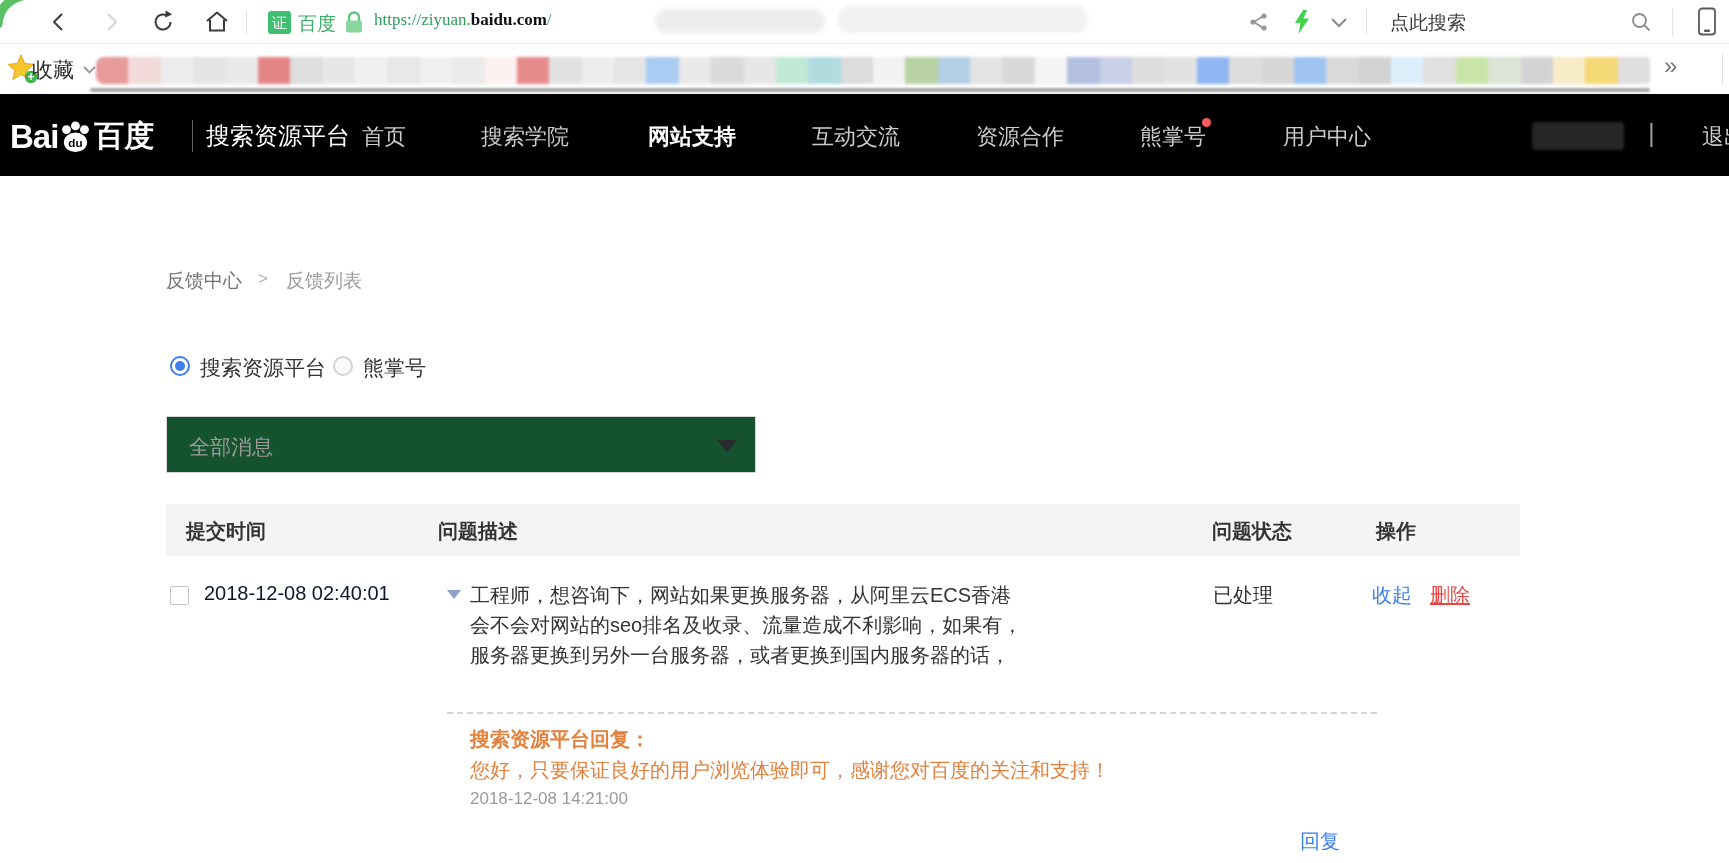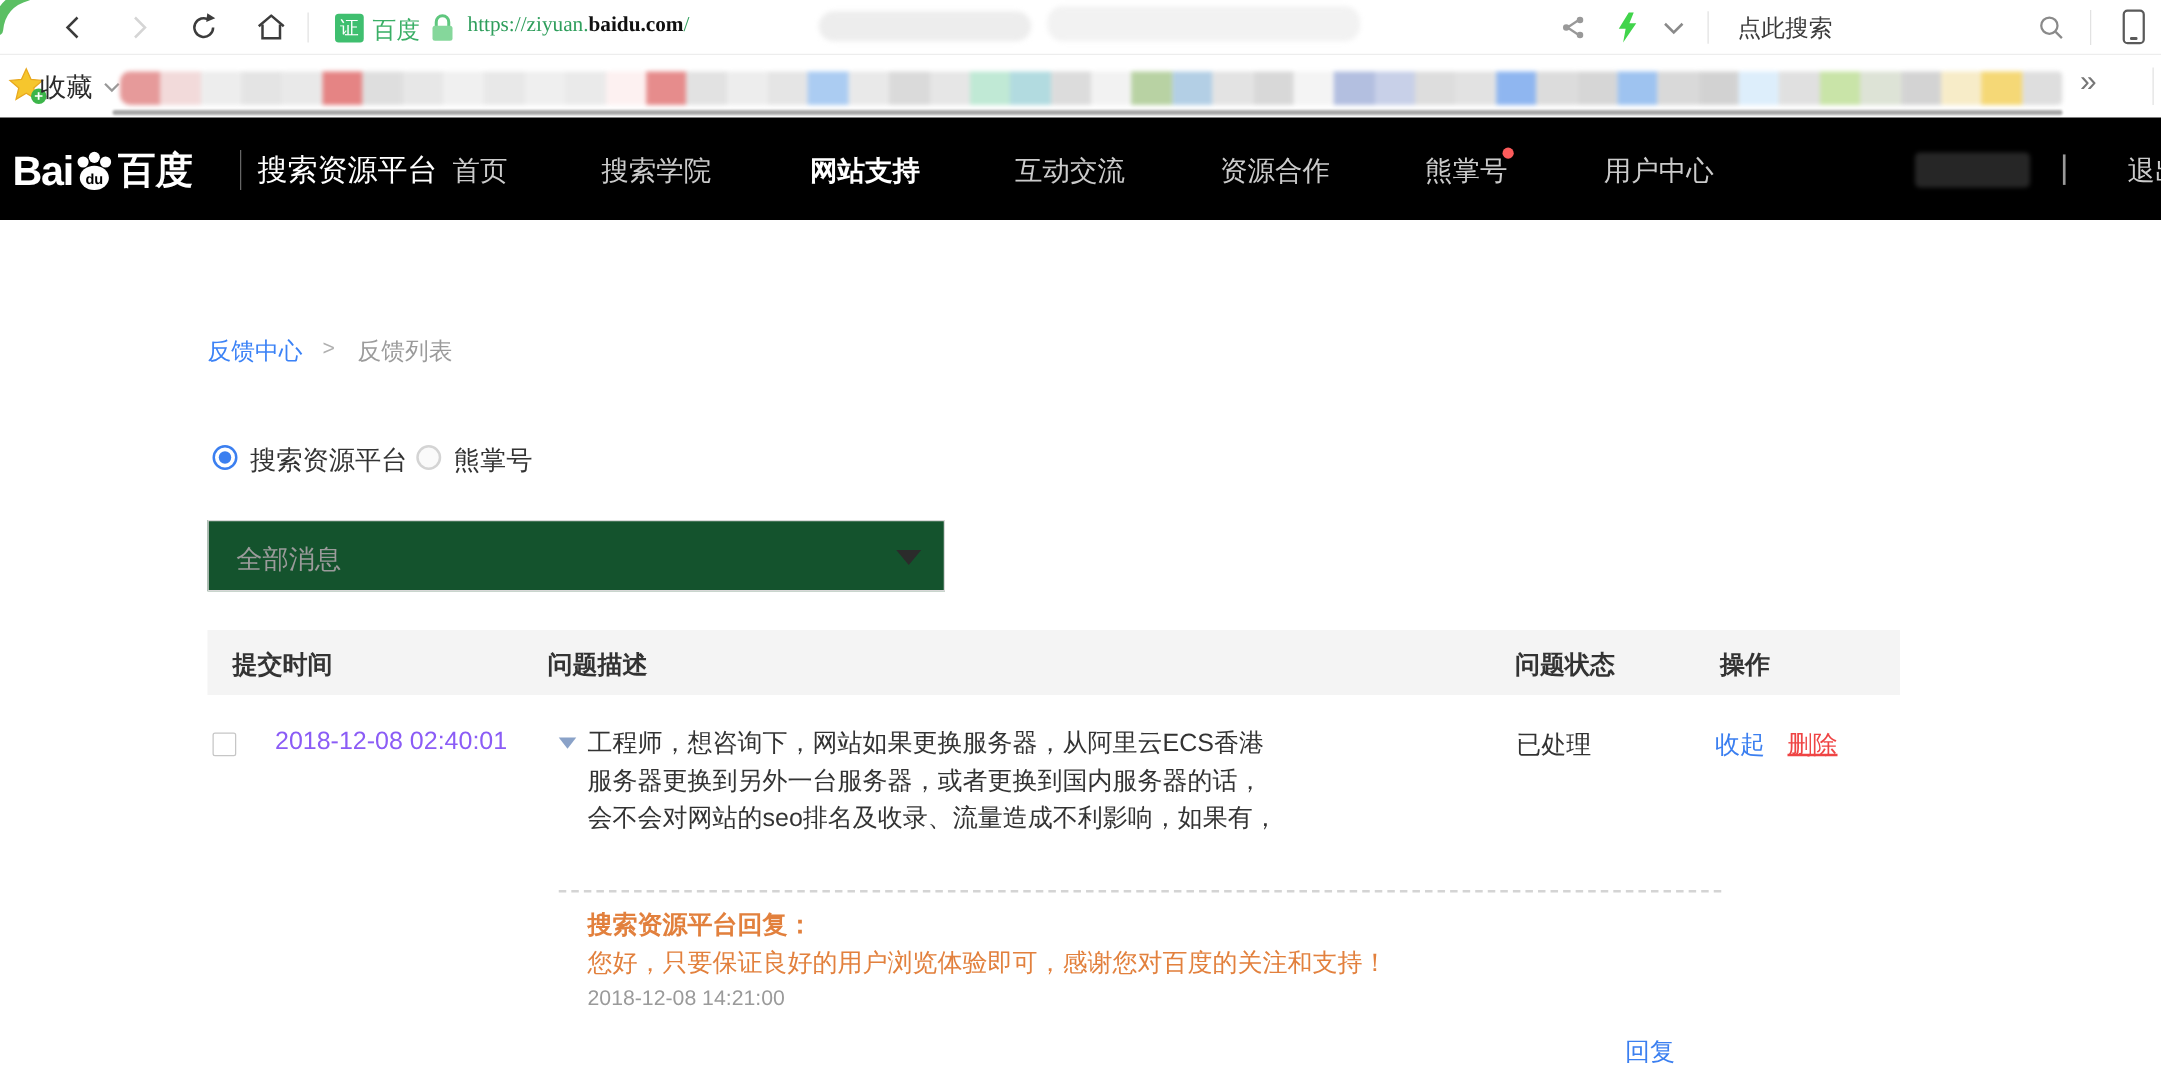--- a/index.html
+++ b/index.html
@@ -40,21 +40,21 @@
   .nav-item { position:absolute; top:28px; font-size:22px; color:#cbcbcb; cursor:pointer; white-space:nowrap; }
   .nav-item.active { color:#fff; font-weight:bold; }
   .red-dot { position:absolute; left:1202px; top:118px; width:9px; height:9px; border-radius:50%;
              background:#fc5b5b; }
   .user-redact { position:absolute; left:1532px; top:28px; width:92px; height:28px; background:#262626;
                  border-radius:4px; filter:blur(1.5px); }
   .nav-divider { position:absolute; left:1648px; top:24px; font-size:26px; color:#9a9a9a; }
   .logout { position:absolute; left:1702px; top:28px; font-size:22px; color:#cbcbcb; white-space:nowrap; }
 
   
-  .crumb-parent { position:absolute; left:166px; top:268px; font-size:19px; color:#3b82f6;text-align:right; }
+  .crumb-parent { position:absolute; left:166px; top:268px; font-size:19px; color:#737373;text-align:right; }
   .crumb-sep { position:absolute; left:258px; top:269px; font-size:17px; color:#b0b0b0; }
   .crumb-current { position:absolute; left:286px; top:268px; font-size:19px; color:#9b9b9b; }
 
   .radio { position:absolute; width:20px; height:20px; border-radius:50%; background:#fff; }
   .radio.on { border:2px solid #3b7ff0; }
   .radio.on::after { content:""; position:absolute; left:3px; top:3px; width:10px; height:10px;
                      border-radius:50%; background:#3b7ff0; }
   .radio.off { border:2px solid #d4d4d4; background:#fafafa; }
   .radio-label { position:absolute; top:354px; font-size:21px; color:#333; }
 
@@ -63,21 +63,21 @@
   .dropdown-value { position:absolute; left:22px; top:16px; font-size:21px; color:#9b9b9b; }
   .dropdown-caret { position:absolute; right:18px; top:23px; width:0; height:0;
                     border-left:10px solid transparent; border-right:10px solid transparent;
                     border-top:12px solid #2b2b2b; }
 
   .thead { position:absolute; left:166px; top:504px; width:1354px; height:52px; background:#f4f4f4; }
   .th { position:absolute; top:14px; font-size:20px; font-weight:bold; color:#333; }
 
   .checkbox { position:absolute; left:170px; top:586px; width:19px; height:19px; background:#fff;
               border:1px solid #c6c6c6; border-radius:2px; }
-  .row-time { position:absolute; left:220px; top:582px; font-size:20px; color:#8b5cf6; }
+  .row-time { position:absolute; left:204px; top:582px; font-size:20px; color:#0f172a; }
   .toggle-tri { position:absolute; left:447px; top:590px; width:0; height:0;
                 border-left:7px solid transparent; border-right:7px solid transparent;
                 border-top:9px solid #8aa2c8; }
   .question { position:absolute; left:470px; top:580px; font-size:20px; color:#333; line-height:30px; }
   .row-status { position:absolute; left:1213px; top:582px; font-size:20px; color:#333; }
   .link-blue { color:#3b7ff0; cursor:pointer; }
   .act-collapse { position:absolute; left:1372px; top:582px; font-size:20px; }
   .act-delete { position:absolute; left:1430px; top:582px; font-size:20px; color:#ef4444; cursor:pointer;text-decoration:underline; }
 
   .dashed { position:absolute; left:447px; top:712px; width:930px; height:0;
@@ -266,22 +266,22 @@
     <div class="th" style="left:1046px">问题状态</div>
     <div class="th" style="left:1210px">操作</div>
   </div>
 
   <div>
     <div class="checkbox"></div>
     <div class="row-time">2018-12-08 02:40:01</div>
     <div class="toggle-tri"></div>
     <div class="question">
       <div>工程师，想咨询下，网站如果更换服务器，从阿里云ECS香港</div>
+      <div>会不会对网站的seo排名及收录、流量造成不利影响，如果有，</div>
       <div>服务器更换到另外一台服务器，或者更换到国内服务器的话，</div>
-      <div>会不会对网站的seo排名及收录、流量造成不利影响，如果有，</div>
     </div>
     <div class="row-status">已处理</div>
     <div class="act-collapse link-blue">收起</div>
     <div class="act-delete">删除</div>
 
     <div class="dashed"></div>
     <div class="reply-title">搜索资源平台回复：</div>
     <div class="reply-body">您好，只要保证良好的用户浏览体验即可，感谢您对百度的关注和支持！</div>
     <div class="reply-time">2018-12-08 14:21:00</div>
     <div class="reply-link link-blue">回复</div>

